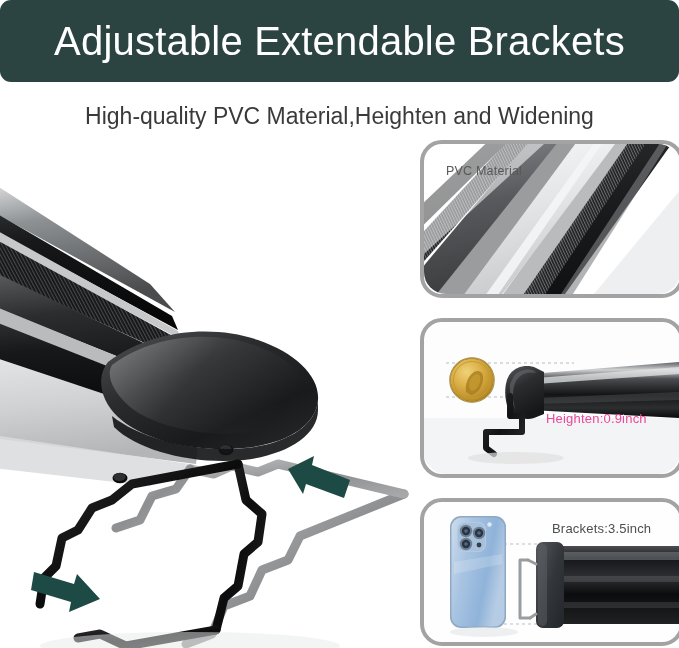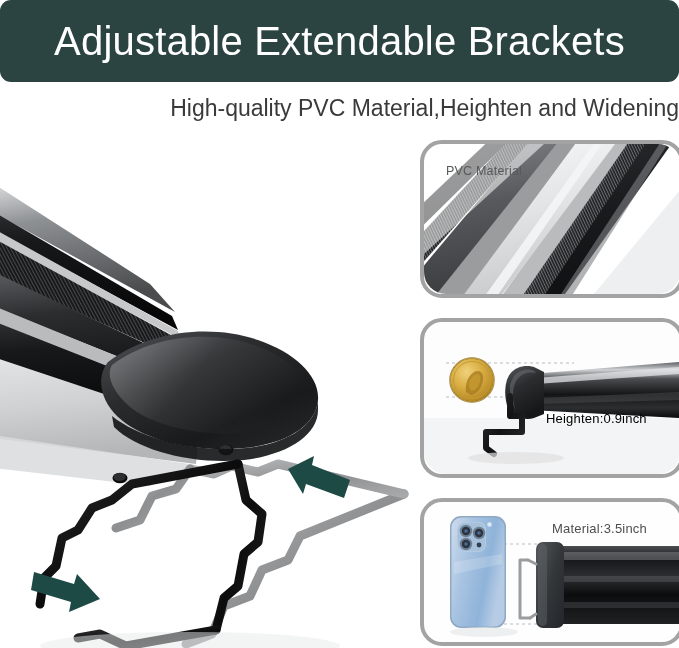--- a/index.html
+++ b/index.html
@@ -15,22 +15,22 @@
     position:absolute;left:0;top:0;width:679px;height:82px;
     background:#2b4442;
     display:flex;align-items:center;justify-content:center;border-radius:11px;
   }
   .banner-title{
     color:#ffffff;font-size:40px;font-weight:400;letter-spacing:.2px;
     font-family:"Liberation Sans","DejaVu Sans",sans-serif;
     white-space:nowrap;line-height:1;
   }
   .subtitle-wrap{
-    position:absolute;left:0;top:82px;width:679px;height:52px;
-    display:flex;align-items:center;justify-content:flex-end;background:#fff;
+    position:absolute;left:0;top:90px;width:679px;height:52px;
+    display:flex;align-items:center;justify-content:center;background:#fff;
   }
   .subtitle{
     color:#3a3a3a;font-size:23px;font-weight:400;white-space:nowrap;line-height:1;
   }
 
   
   .hero{
     position:absolute;left:0;top:134px;width:412px;height:514px;
     background:#ffffff;overflow:hidden;
   }
@@ -44,21 +44,21 @@
   }
   #panel-pvc{top:140px;height:150px;}
   #panel-heighten{top:318px;height:152px;}
   #panel-widening{top:498px;height:140px;}
   .panel svg{display:block;}
   .panel-label{
     position:absolute;color:#58595b;font-size:12.5px;
     white-space:nowrap;letter-spacing:.2px;pointer-events:none;
   }
   #label-pvc{left:22px;top:20px;}
-  #label-heighten{left:122px;top:89px;font-size:13px;color:#000000;}
+  #label-heighten{left:122px;top:89px;font-size:13px;color:#ec4899;}
   #label-widening{left:128px;top:19px;font-size:13px;color:#4d4e50;}
 </style>
 </head>
 <body>
 
 <div class="page">
 
   <div class="banner">
     <div class="banner-title">Adjustable Extendable Brackets</div>
   </div>
@@ -398,16 +398,16 @@
 
         <g fill="none" stroke="#9a9da0" stroke-width="3" stroke-linecap="round" stroke-linejoin="round">
           <path d="M 104 58 L 96 58 L 96 116 L 106 116"></path>
           <path d="M 104 58 L 112 62"></path>
           <path d="M 106 116 L 112 112"></path>
         </g>
 
         <ellipse cx="60" cy="130" rx="34" ry="5" fill="#e6e8ea" opacity="0.7"></ellipse>
       </g>
     </svg>
-    <div class="panel-label" id="label-widening">Material:3.5inch</div>
+    <div class="panel-label" id="label-widening">Brackets:3.5inch</div>
   </div>
 
 </div>
 
 </body></html>

